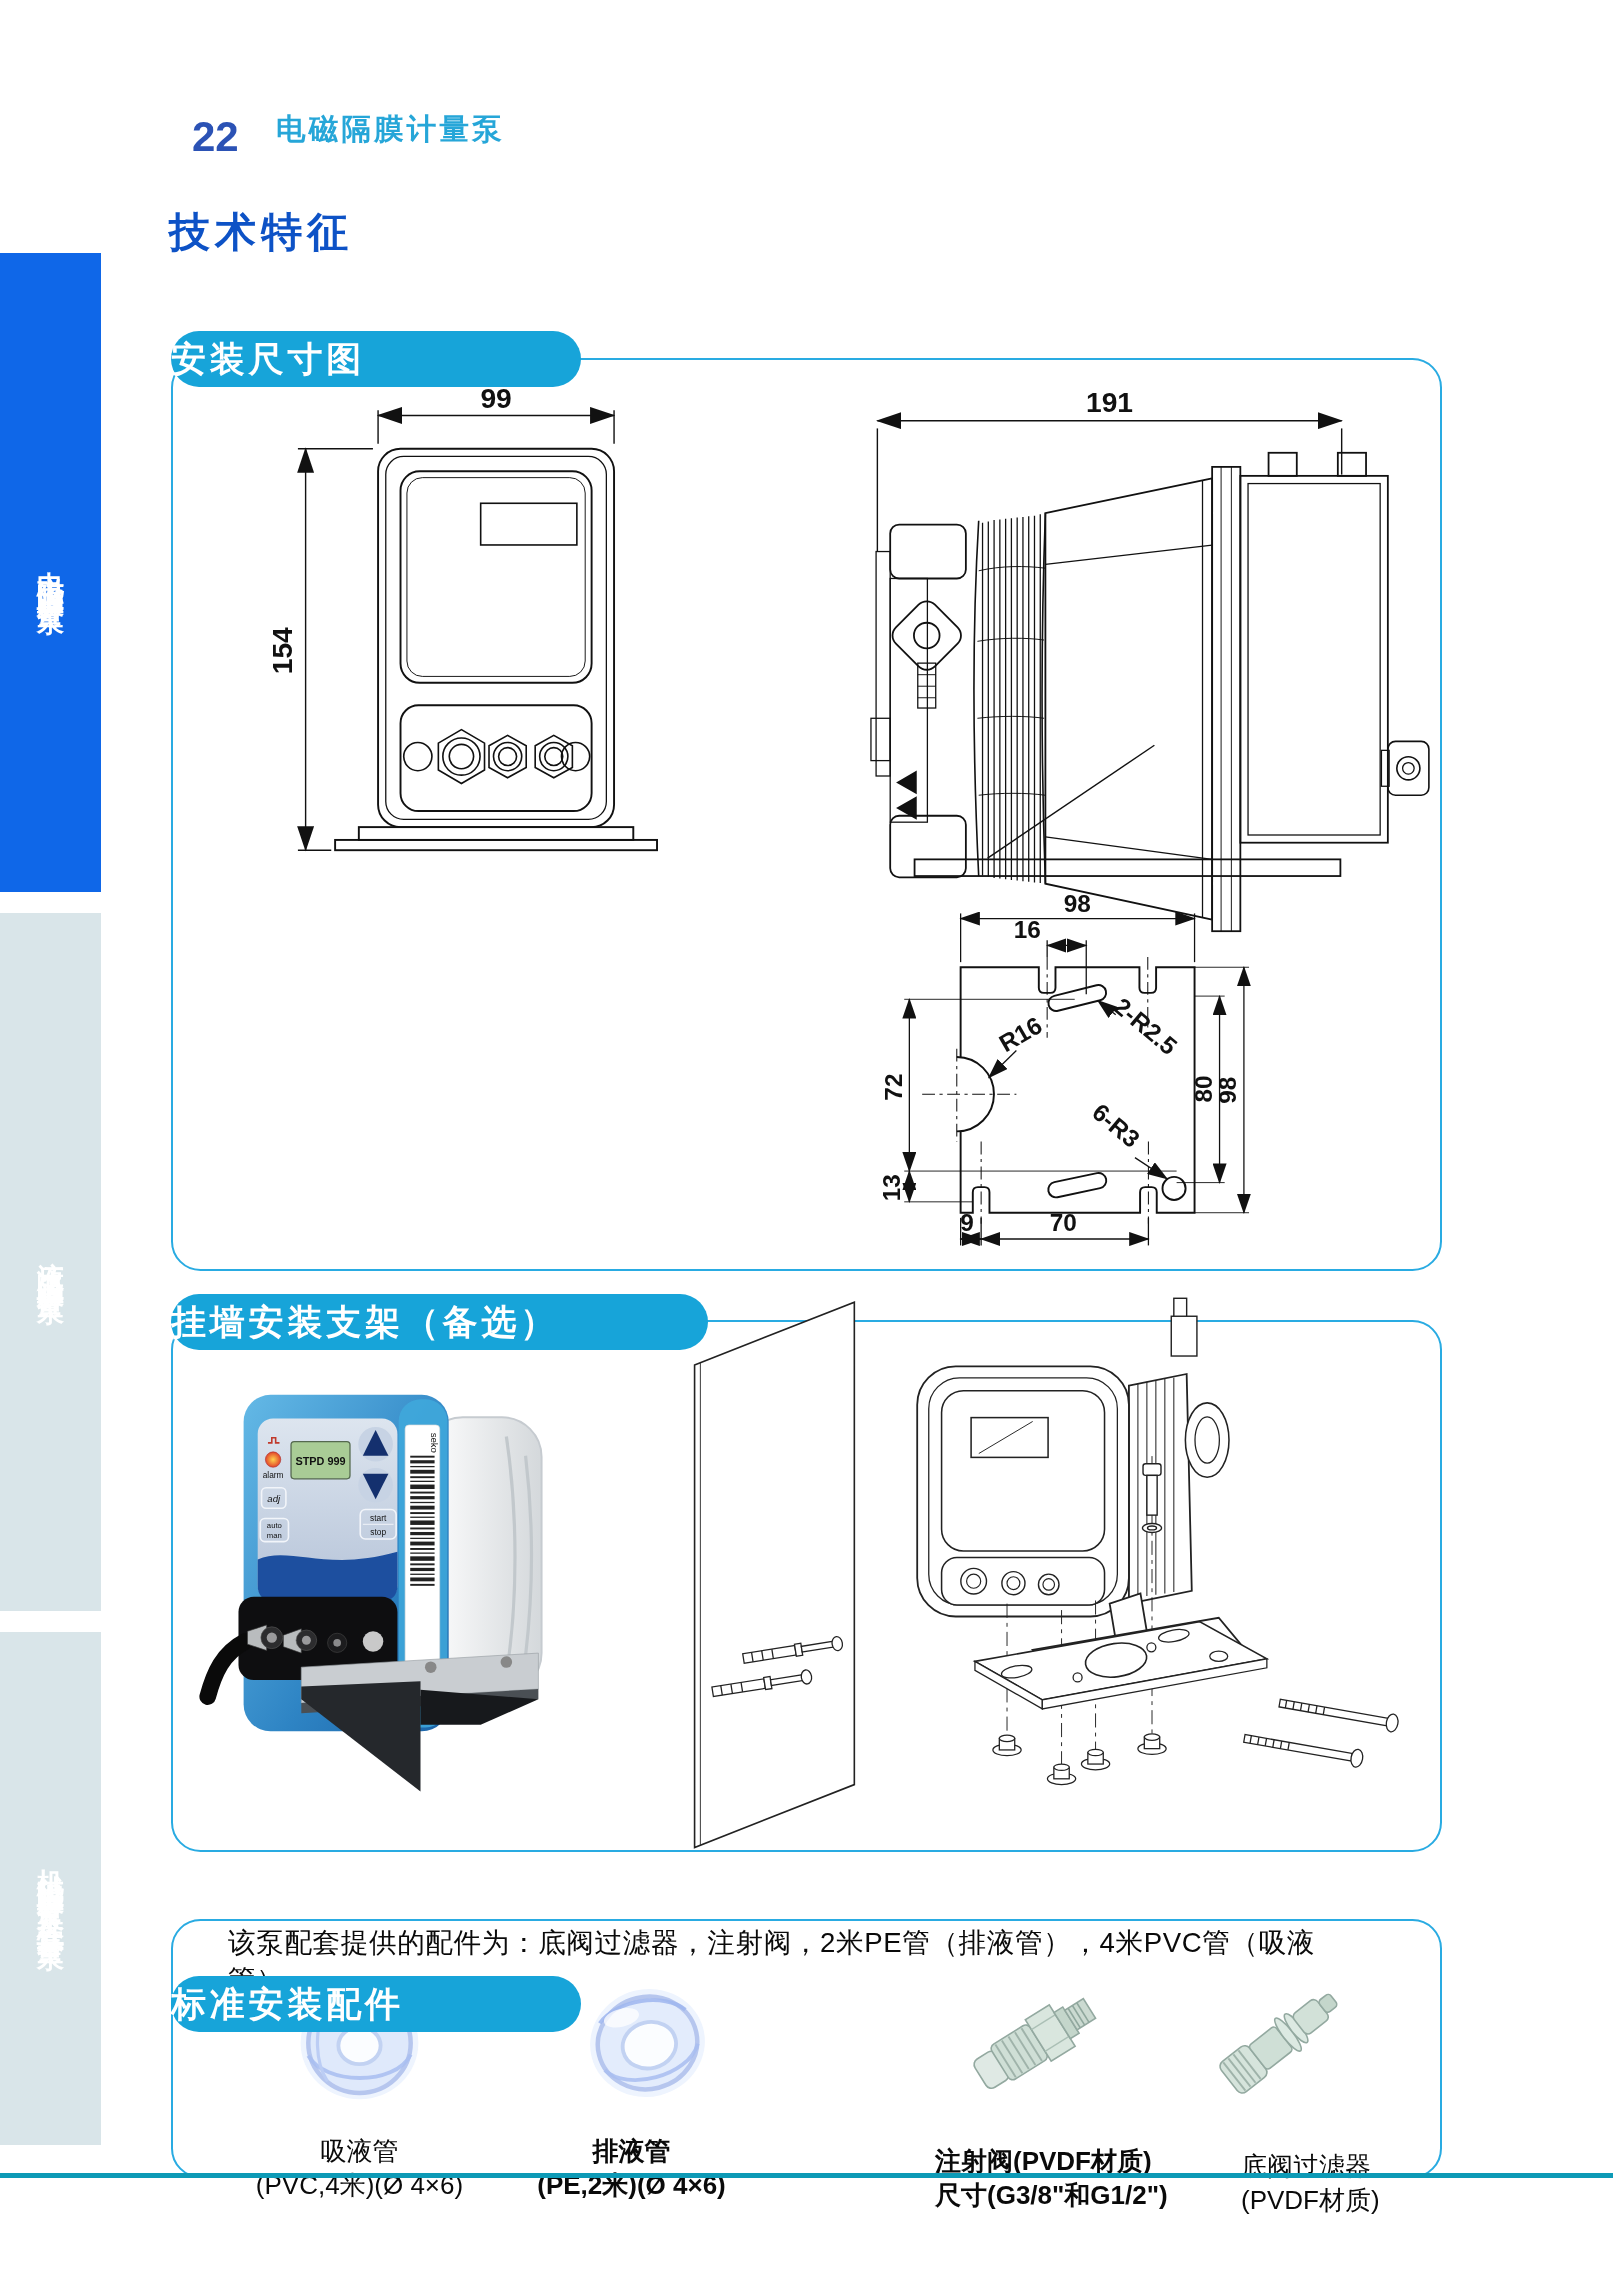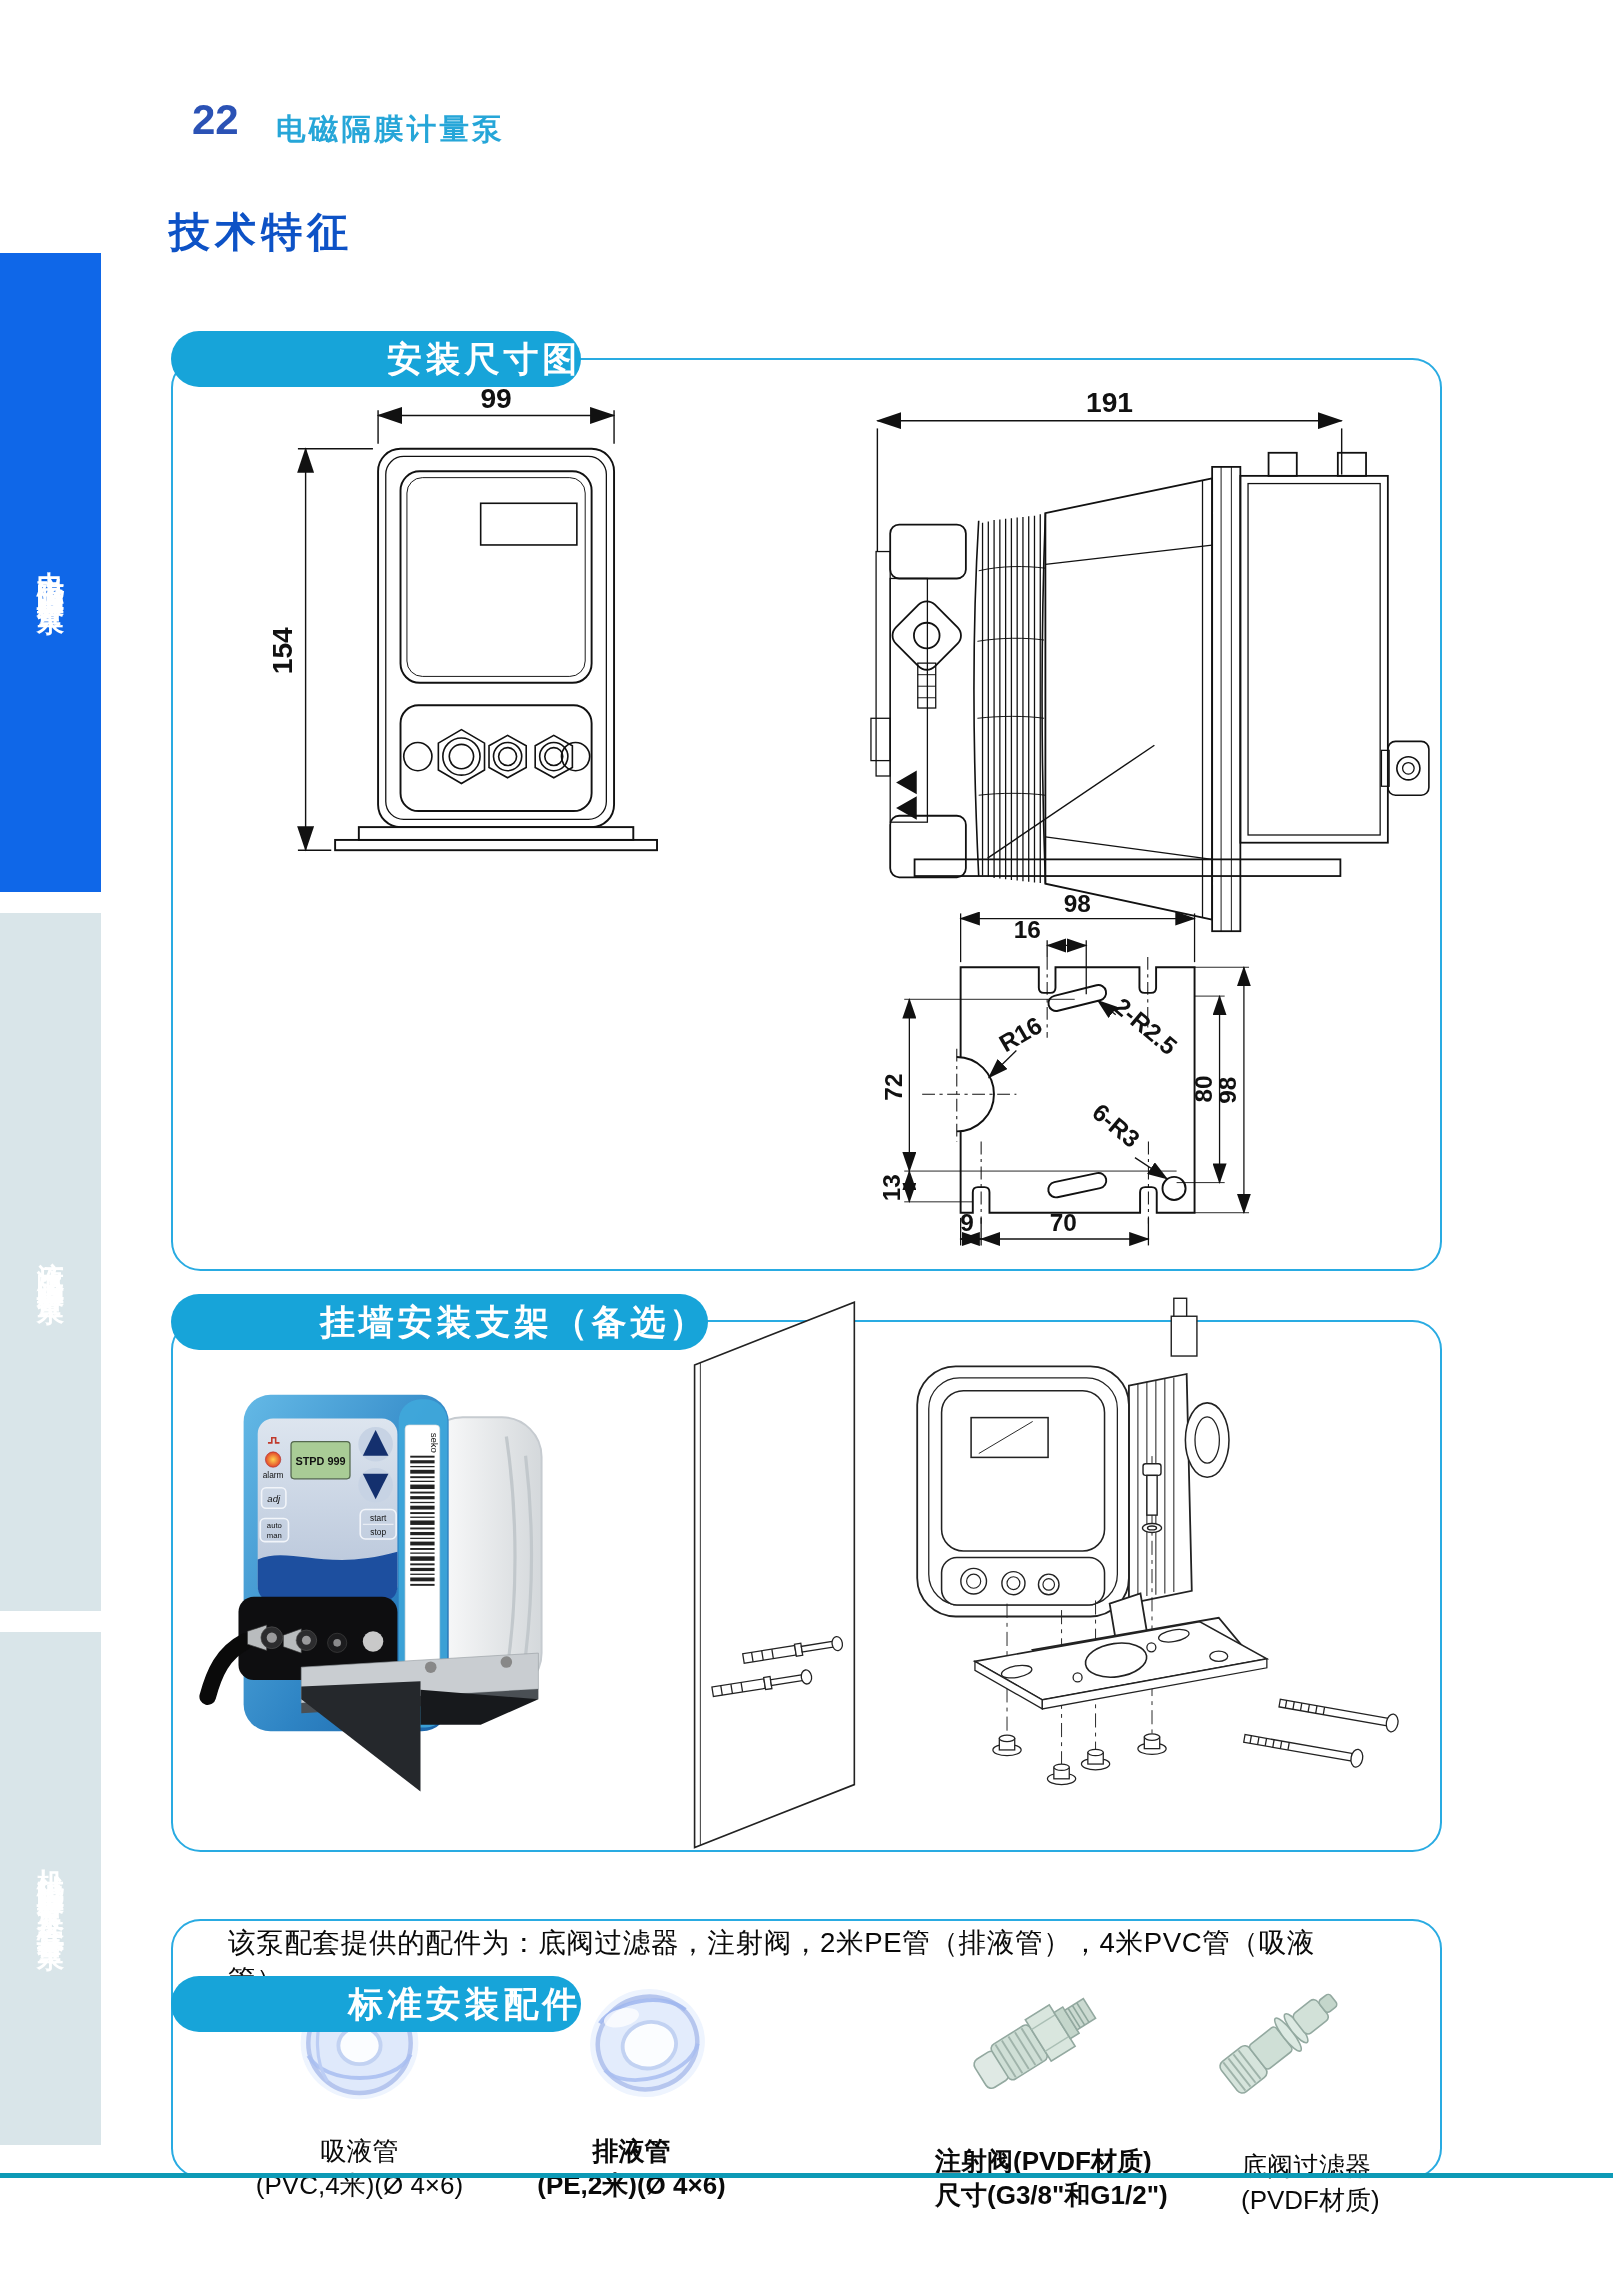--- a/index.html
+++ b/index.html
@@ -1,32 +1,32 @@
 <!DOCTYPE html>
 <html style="font-size:10.3px"><head>
 <meta charset="utf-8">
 <style>
   html,body{margin:0;padding:0;background:#ffffff;}
   body{width:1614px;height:2295px;position:relative;overflow:hidden;
        font-family:"Liberation Sans",sans-serif;color:#111;}
   .abs{position:absolute;}
   
-  .page-num{left:192px;top:96px;font-size:42px;font-weight:bold;color:#2b52b5;}
+  .page-num{left:192px;top:113px;font-size:42px;font-weight:bold;color:#2b52b5;}
   .page-cat{left:276px;top:110px;font-size:29.5px;font-weight:bold;color:#26a6d8;letter-spacing:3.2px;}
   .page-title{left:169px;top:205px;font-size:41px;font-weight:bold;color:#0d52c6;letter-spacing:5.1px;}
   
   .side-tab{left:0;width:101px;display:flex;align-items:center;justify-content:center;}
   .side-tab span{writing-mode:vertical-rl;text-orientation:upright;color:#fff;
                  font-weight:bold;font-size:27px;letter-spacing:6.4px;}
   .tab-active{background:#0f67e8;}
   .tab-idle{background:#d9e5e9;}
   
   .section{left:171px;width:1267px;border:2.6px solid #29abe2;border-radius:29.5px;background:#fff;}
   .pill{left:171px;height:56px;border-radius:28px;background:#17a4d9;color:#fff;
-        display:flex;align-items:center;justify-content:flex-end;
+        display:flex;align-items:center;justify-content:flex-start;
         font-size:35px;font-weight:bold;letter-spacing:3.8px;z-index:5;}
   .desc{left:228px;top:1924px;width:1129px;font-size:27.6px;color:#0a0a0a;letter-spacing:0.6px;}
   .acc-label{font-size:26px;line-height:1.32;color:#0a0a0a;margin-top:38px;}
   .acc-center{text-align:center;}
   .footer-line{left:0;top:2173px;width:1614px;height:4.5px;background:#0d9ab6;}
   svg{position:absolute;overflow:visible;}
   svg text{font-family:"Liberation Sans",sans-serif;fill:#111;}
   .dwg line,.dwg path,.dwg rect,.dwg circle,.dwg polygon,.dwg ellipse{vector-effect:none;}
 </style>
 </head>

